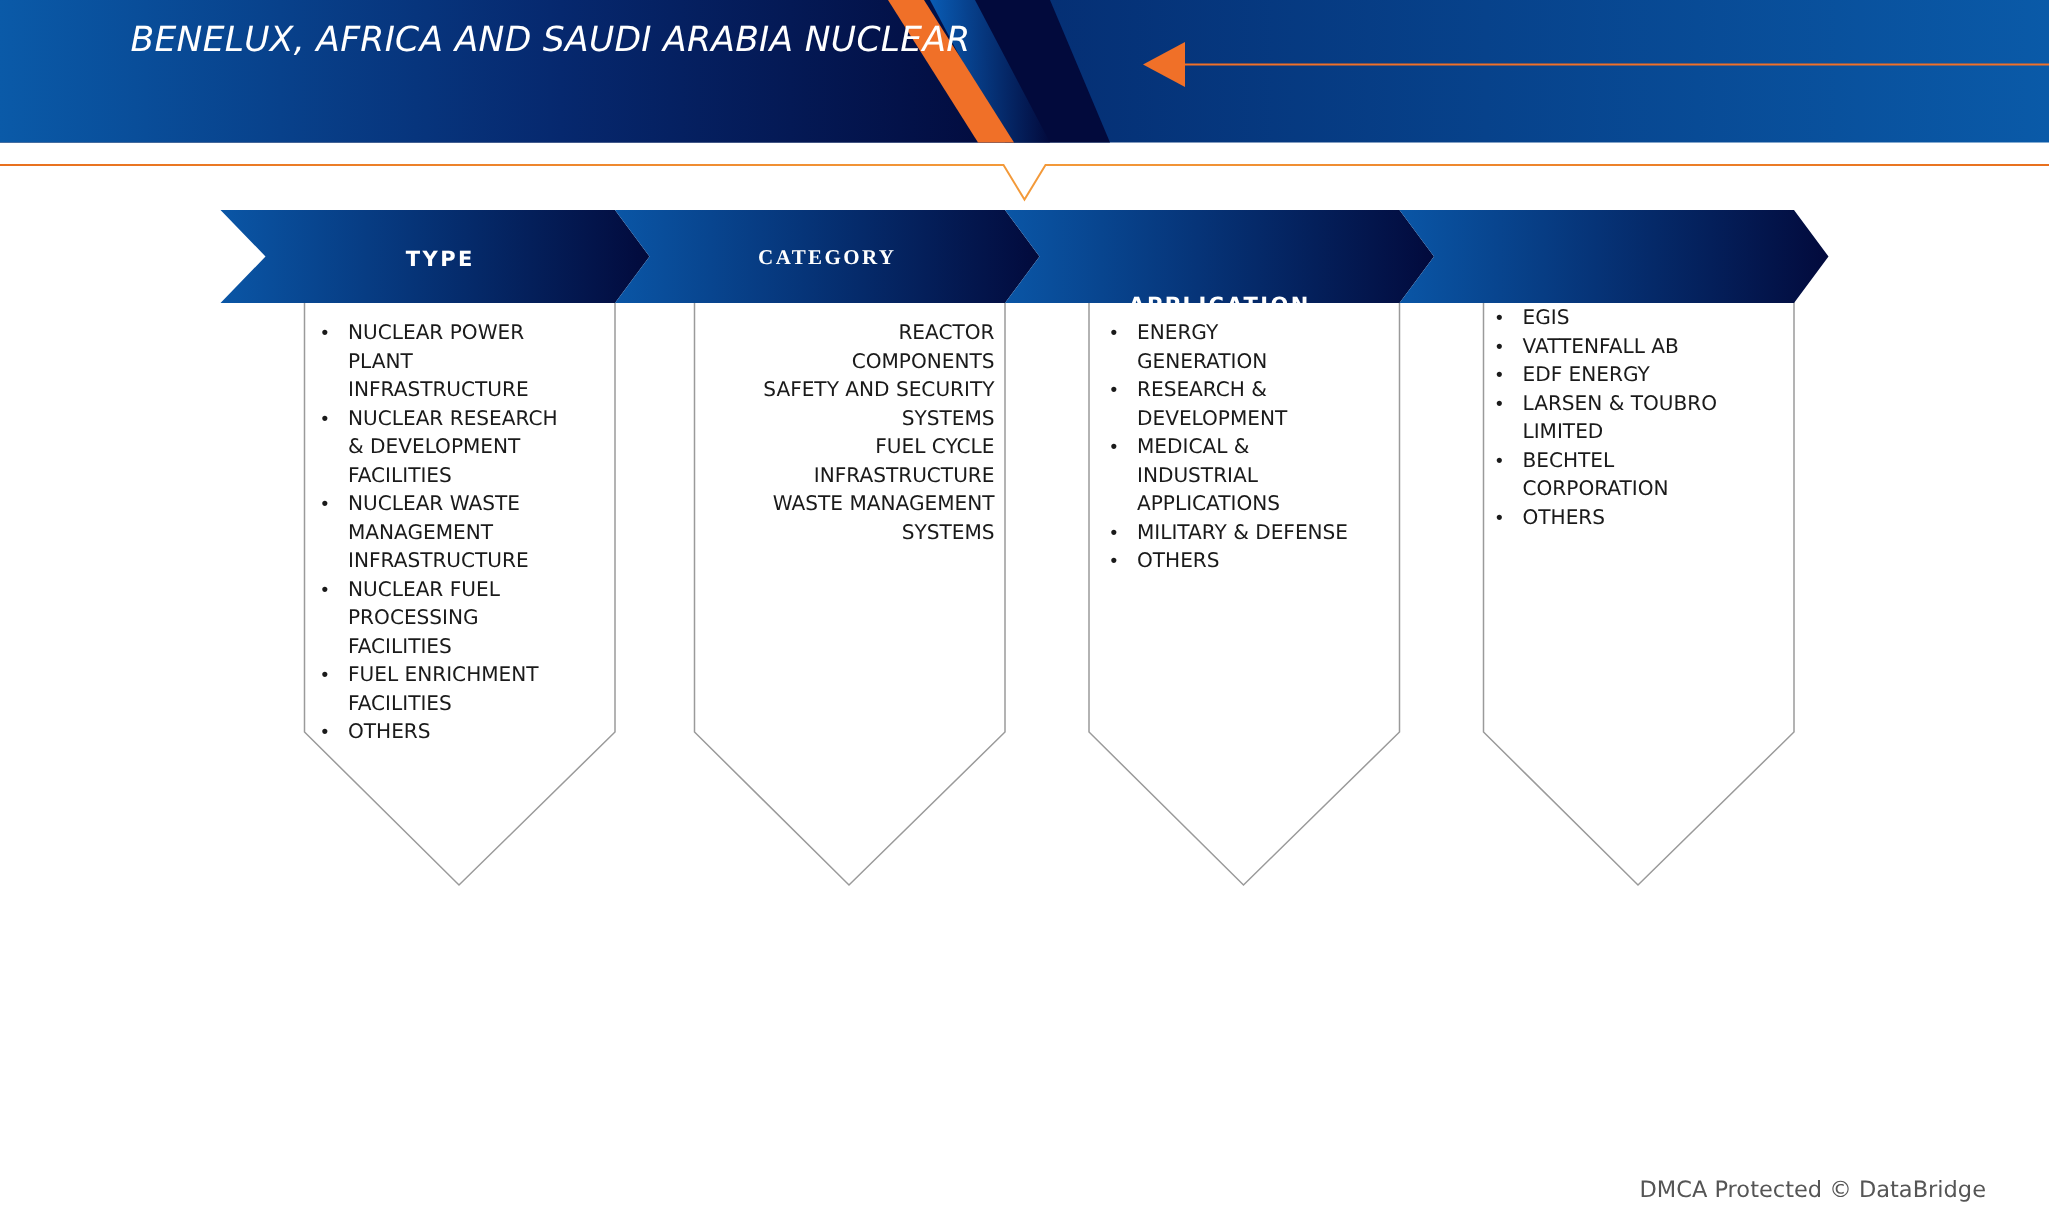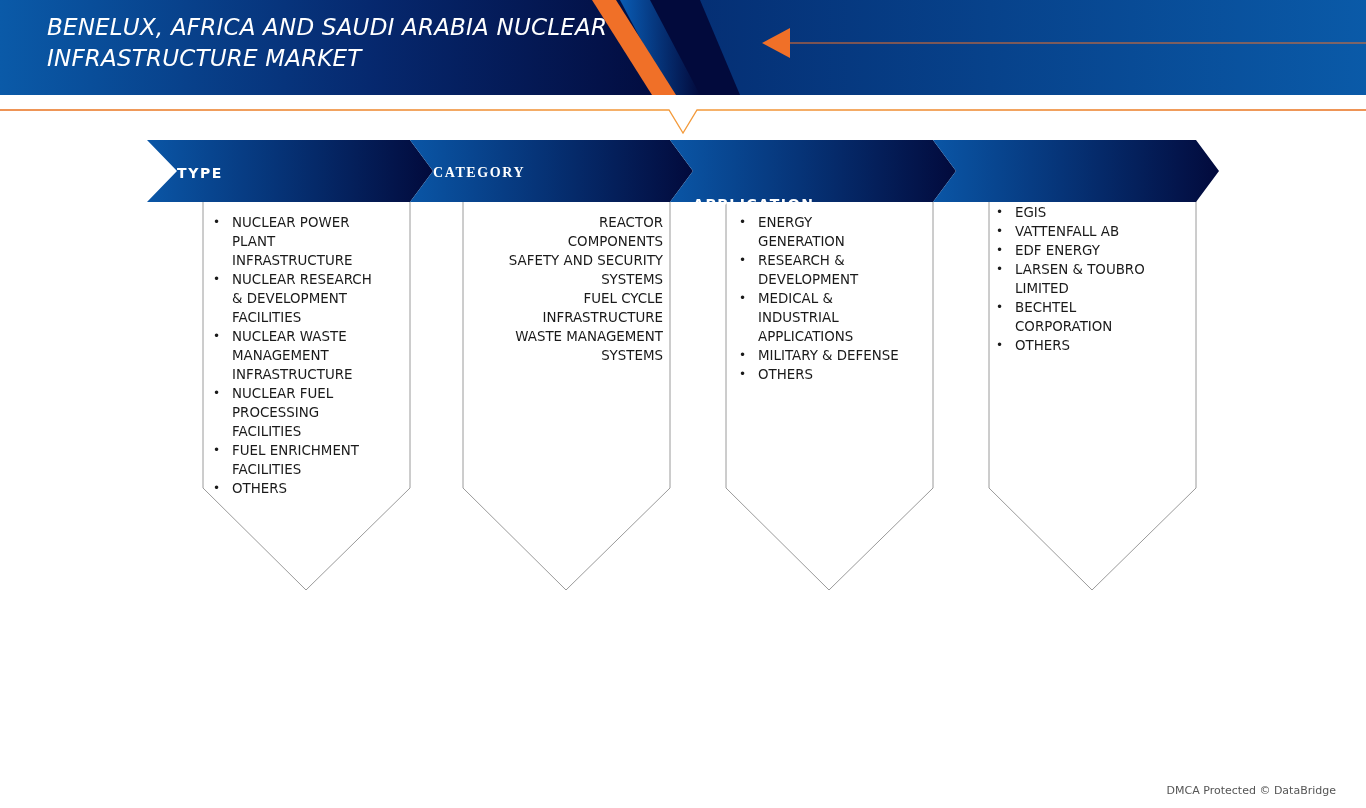--- a/index.html
+++ b/index.html
@@ -37,27 +37,28 @@
       font-style: italic;
       font-weight: 300;
       font-size: 23px;
       line-height: 31px;
       letter-spacing: 0.2px;
       text-transform: uppercase;
     }
     .title-block span {
       display: block;
       white-space: nowrap;
+      margin-left: 40px;
     }
     .tab-label {
       position: absolute;
       top: 140px;
       height: 62px;
       line-height: 66px;
-      text-align: left;
+      text-align: center;
       color: #ffffff;
       font-family: "DejaVu Sans", sans-serif;
       font-weight: bold;
       font-size: 14px;
       letter-spacing: 1.6px;
     }
     .list {
       position: absolute;
       margin: 0;
       padding: 0;
@@ -77,25 +78,25 @@
     }
     .list .bullet {
       position: absolute;
       left: -19px;
       top: 0;
       font-size: 12px;
       color: #1a1a1a;
     }
     .footer {
       position: absolute;
-      right: 30px;
+      right: 42px;
       top: 784px;
       color: #555555;
       font-family: "DejaVu Sans", sans-serif;
-      font-size: 11px;
+      font-size: 15px;
     }
   </style>
 </head>
 <body>
 
 <div id="stage">
 
   <svg id="graphics" width="1366" height="808" viewBox="0 0 1366 808" xmlns="http://www.w3.org/2000/svg">
     <defs>
       <linearGradient id="bannerLeft" x1="0" y1="0" x2="1" y2="0">
@@ -149,21 +150,20 @@
     <g>
       <polygon points="147,140 410,140 433,171 410,202 147,202 177,171" fill="url(#chev)"></polygon>
       <polygon points="410,140 670,140 693,171 670,202 410,202 433,171" fill="url(#chev)"></polygon>
       <polygon points="670,140 933,140 956,171 933,202 670,202 693,171" fill="url(#chev)"></polygon>
       <polygon points="933,140 1196,140 1219,171 1196,202 933,202 956,171" fill="url(#chev)"></polygon>
     </g>
   </svg>
 
   <div class="title-block">
     <span>BENELUX, AFRICA AND SAUDI ARABIA NUCLEAR</span>
-    <span>INFRASTRUCTURE MARKET</span>
   </div>
 
   <div class="tab-label" style="left:177px; width:233px;">TYPE</div>
   <div class="tab-label" style="left:433px; width:237px;font-family:Liberation Serif, serif;">CATEGORY</div>
   <div class="tab-label" style="left:693px; width:240px;margin-top:31px;">APPLICATION</div>
 
   <ul class="list bulleted" style="left:232px; top:213px; width:175px;">
     <li>
       <span class="bullet">•</span>
       <div>NUCLEAR POWER</div>

